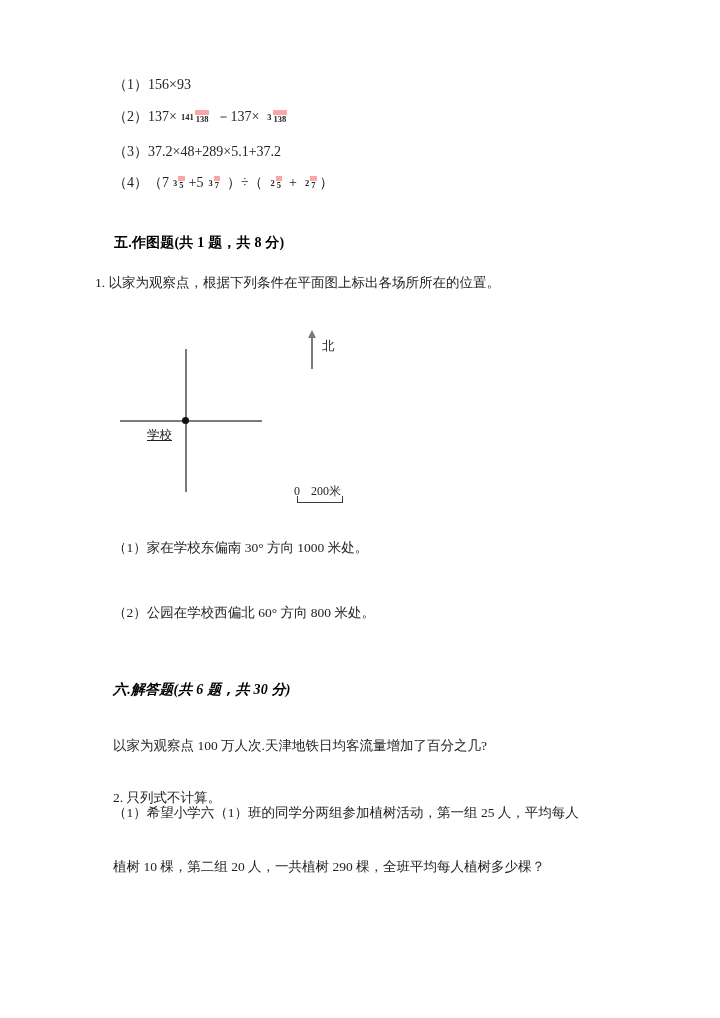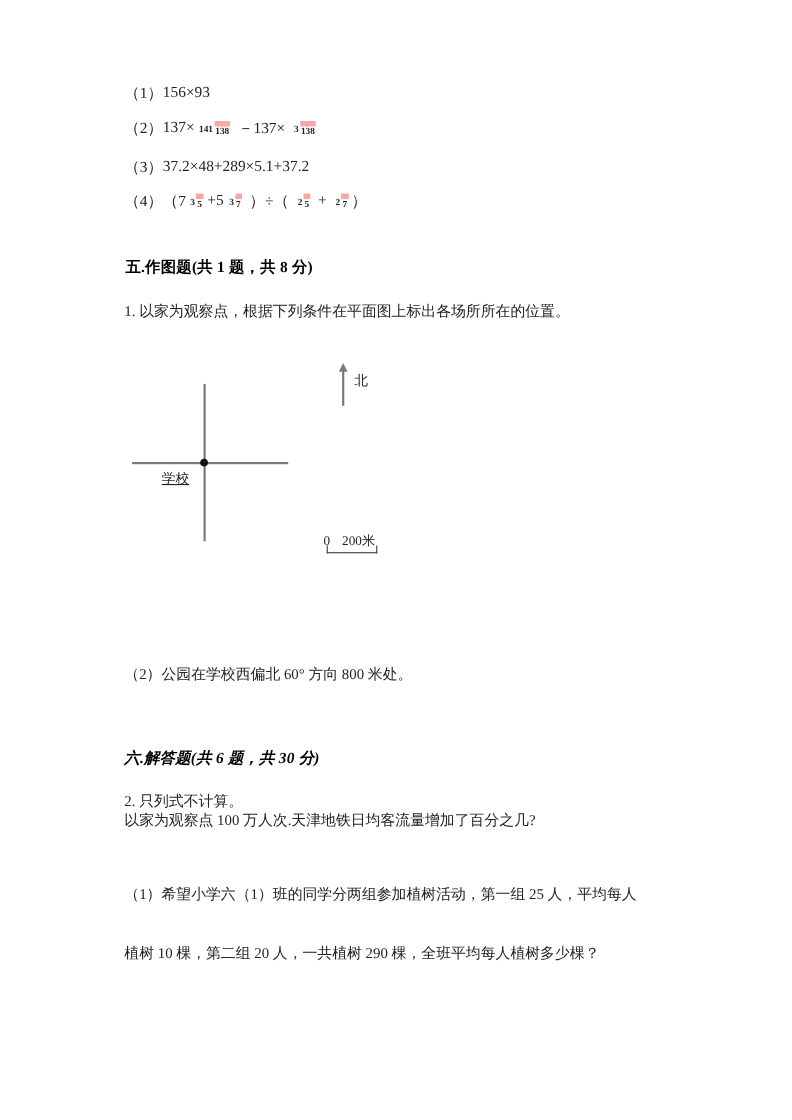--- a/index.html
+++ b/index.html
@@ -181,40 +181,41 @@
     <span class="op">+</span>
     <span class="frac">
       <span class="nume">2</span>
       <span class="deno">7</span>
     </span>
     <span>）</span>
   </div>
 
   <div class="heading" style="left:114px; top:234px;">五.作图题(共 1 题，共 8 分)</div>
 
-  <div class="line" style="left:113px; top:273px;text-align:right;">1. 以家为观察点，根据下列条件在平面图上标出各场所所在的位置。</div>
+  <div class="line" style="left:95px; top:273px;text-align:right;">1. 以家为观察点，根据下列条件在平面图上标出各场所所在的位置。</div>
 
   <div class="figure">
     <div class="axis-h" style="left:120px; top:420px; width:142px;"></div>
     <div class="axis-v" style="left:185px; top:349px; height:143px;"></div>
     <div class="center-dot" style="left:182px; top:417px;"></div>
     <div class="fig-label" style="left:147px; top:427px;text-decoration:underline;">学校</div>
 
     <div class="north-head" style="left:308px; top:330px;"></div>
     <div class="north-shaft" style="left:311px; top:337px; height:32px;"></div>
     <div class="fig-label" style="left:322px; top:338px;">北</div>
 
     <div class="scale-text" style="left:294px; top:484px;">0</div>
     <div class="scale-text" style="left:311px; top:483px;">200米</div>
     <div class="scale-bar" style="left:297px; top:496px; width:44px; height:6px;"></div>
   </div>
 
+  <div class="line" style="left:113px; top:538px;">（1）家在学校东偏南 30° 方向 1000 米处。</div>
   <div class="line" style="left:113px; top:603px;">（2）公园在学校西偏北 60° 方向 800 米处。</div>
 
   <div class="heading" style="left:113px; top:681px;font-style:italic;">六.解答题(共 6 题，共 30 分)</div>
 
   <div class="line" style="left:113px; top:736px;">以家为观察点 100 万人次.天津地铁日均客流量增加了百分之几?</div>
-  <div class="line" style="left:113px; top:719px;">2. 只列式不计算。</div>
+  <div class="line" style="left:113px; top:788px;">2. 只列式不计算。</div>
 
   <div class="line" style="left:113px; top:803px;">（1）希望小学六（1）班的同学分两组参加植树活动，第一组 25 人，平均每人</div>
   <div class="line" style="left:113px; top:857px;">植树 10 棵，第二组 20 人，一共植树 290 棵，全班平均每人植树多少棵？</div>
 
 </div>
 
 </body></html>

